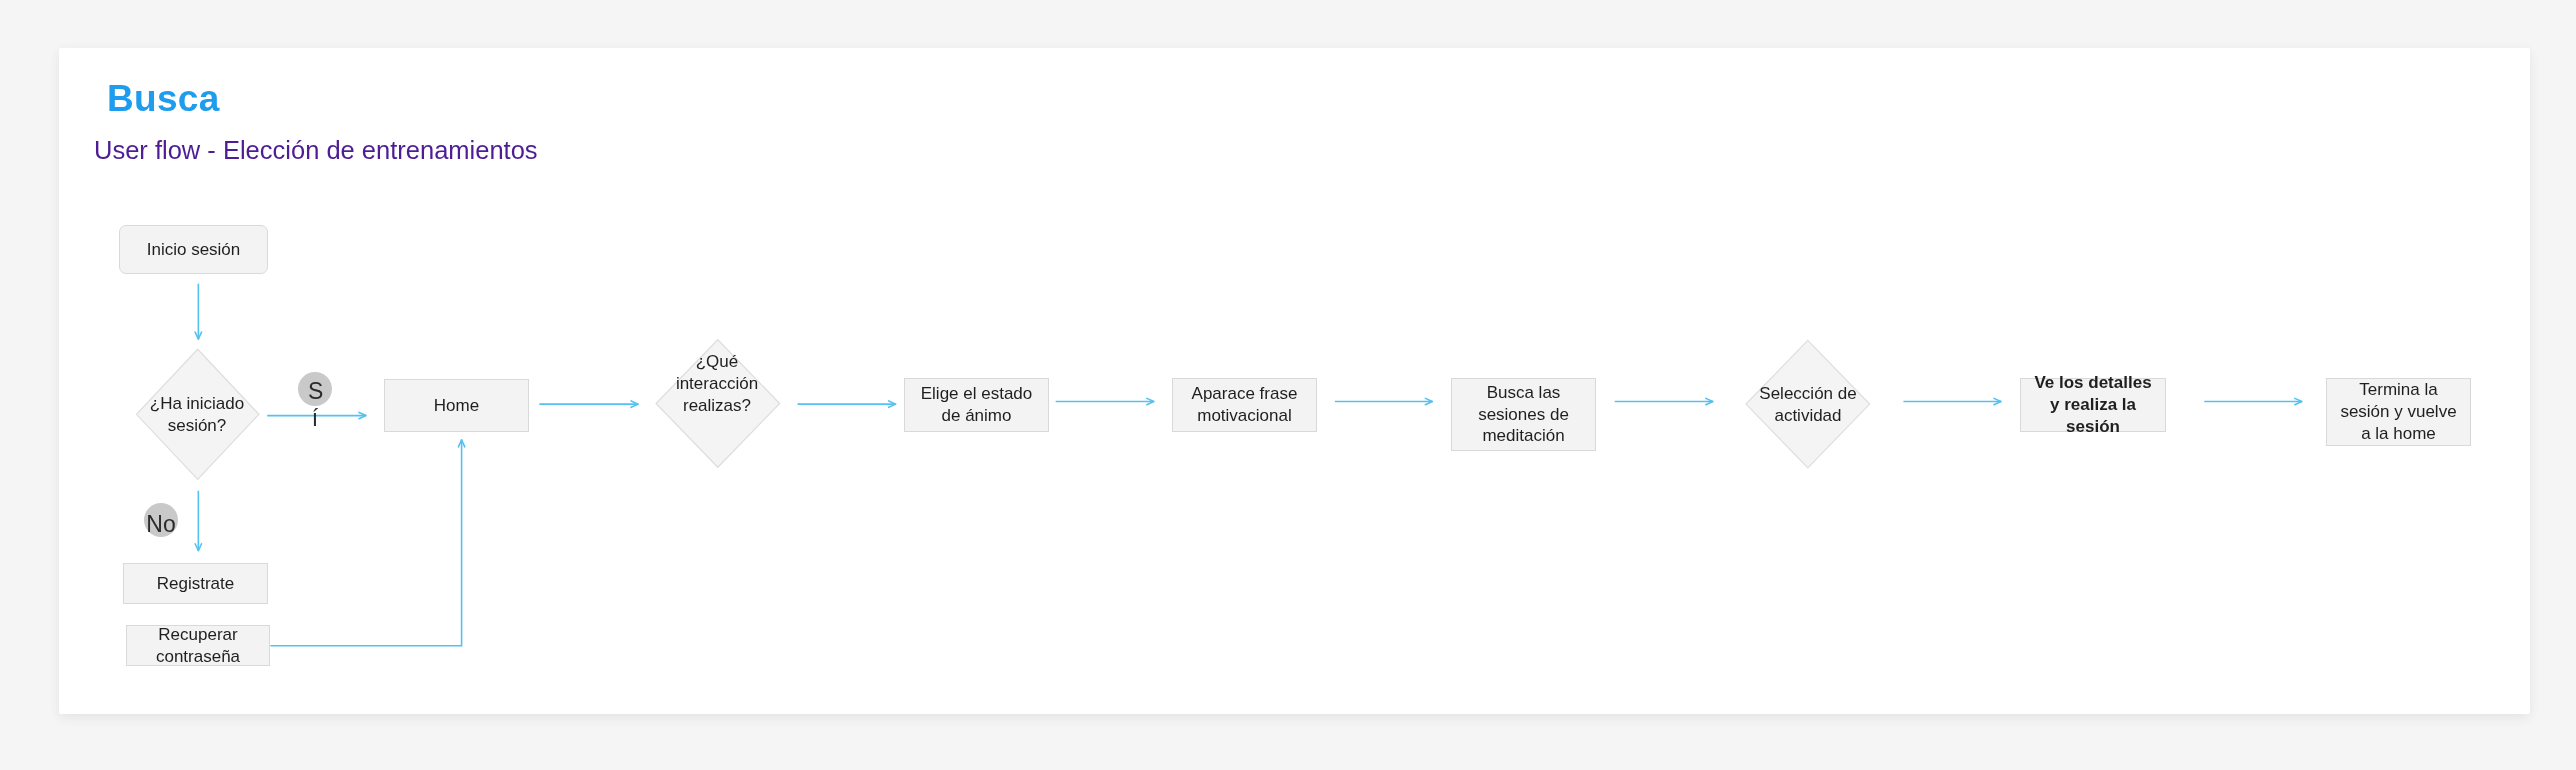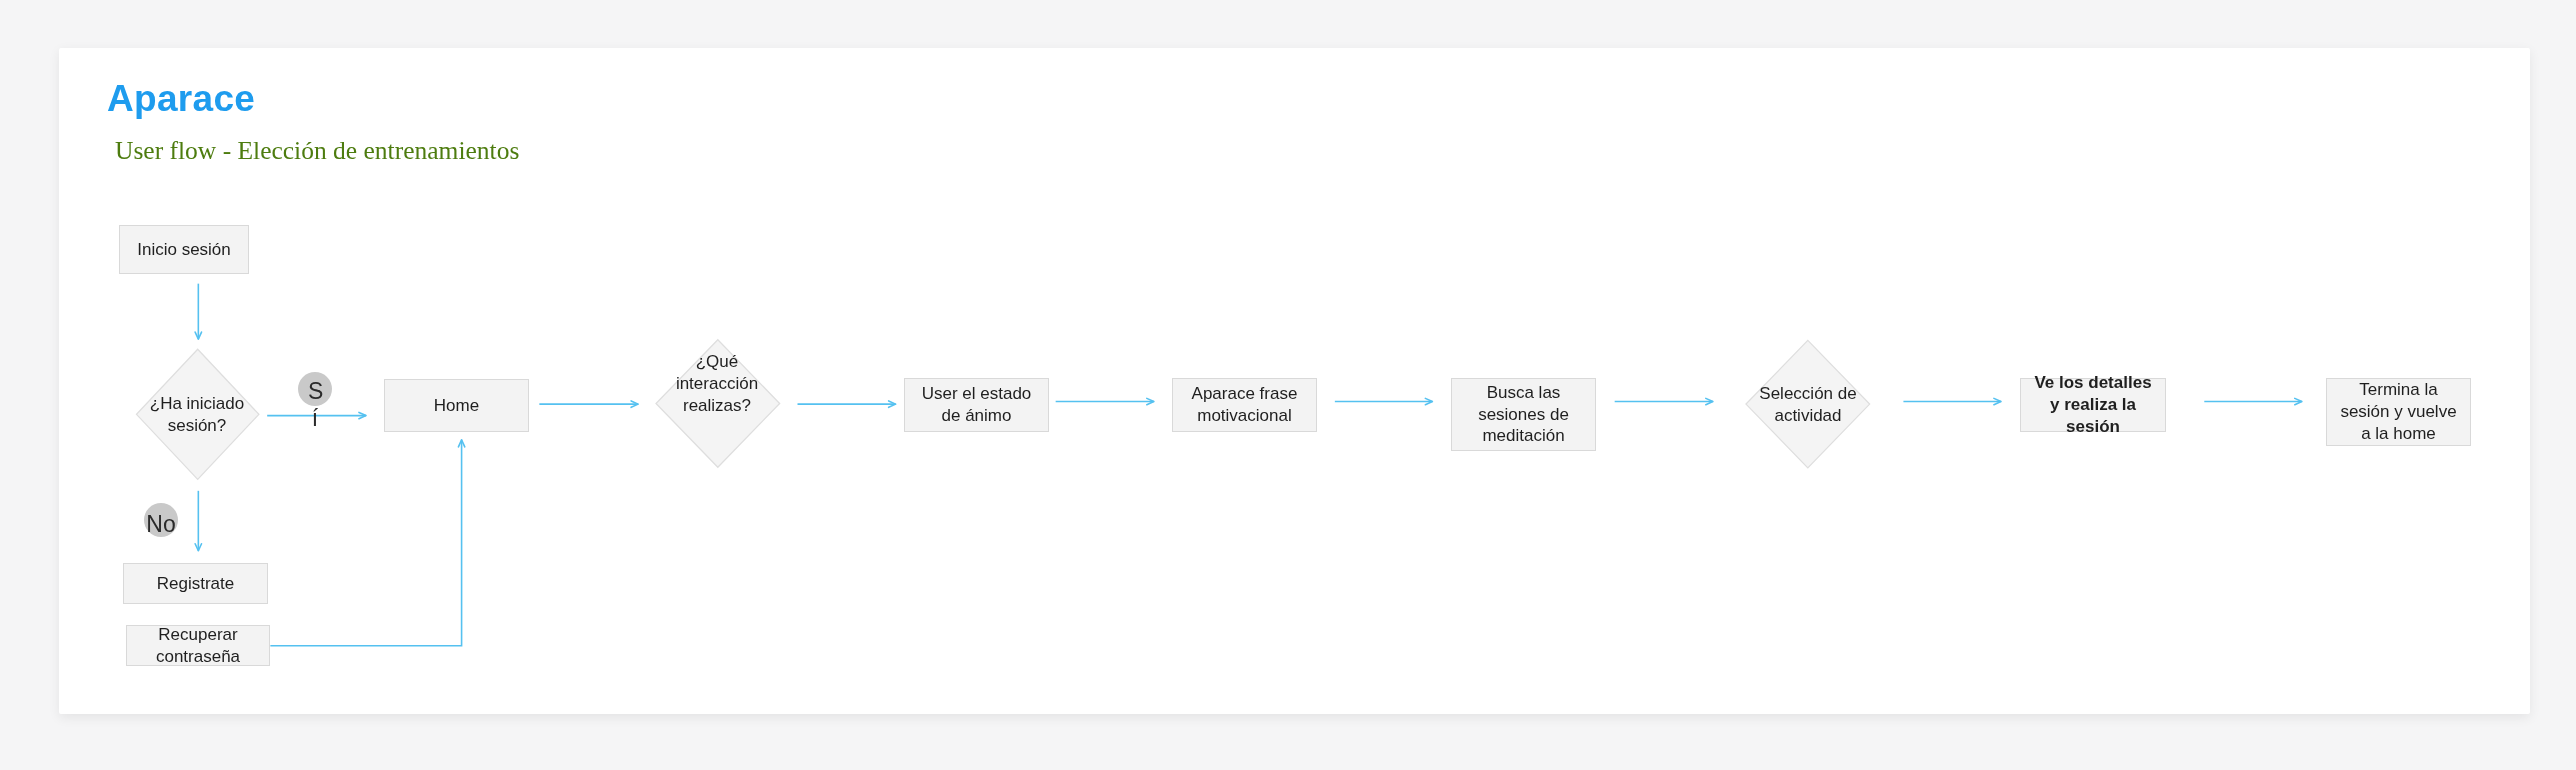--- a/index.html
+++ b/index.html
@@ -25,26 +25,25 @@
     position: absolute;
     left: 107px;
     top: 78px;
     font-size: 37px;
     font-weight: bold;
     color: #1e9cee;
     letter-spacing: 0.3px;
   }
   .page-subtitle {
     position: absolute;
-    left: 115px;
+    left: 94px;
     top: 136px;
     font-size: 25.5px;
     font-weight: 400;
-    color: #4d7c0f;
-    font-family: Liberation Serif, serif;
+    color: #4c1d95;
   }
   .connector-layer {
     position: absolute;
     left: 0;
     top: 0;
     width: 2576px;
     height: 770px;
     z-index: 1;
     pointer-events: none;
   }
@@ -99,21 +98,21 @@
   }
   .edge-circle .wrap-normal {
     margin-top: 7.7px;
   }
 </style>
 </head>
 <body>
 
 <div class="canvas-card"></div>
 
-<div class="page-title">Aparace</div>
+<div class="page-title">Busca</div>
 <div class="page-subtitle">User flow - Elección de entrenamientos</div>
 
 <svg class="connector-layer" viewBox="0 0 4039 1208" xmlns="http://www.w3.org/2000/svg">
   <defs>
     <marker id="arrow" markerUnits="userSpaceOnUse" markerWidth="20" markerHeight="20" refX="13" refY="7" orient="auto">
       <path d="M2,2 L13,7 L2,12" fill="none" stroke="#55c1f0" stroke-width="2.5" stroke-linecap="round" stroke-linejoin="round"></path>
     </marker>
   </defs>
 
   <polygon points="309,548 405,650 309,752 213,650" fill="#f4f4f4" stroke="#dedede" stroke-width="2"></polygon>
@@ -126,38 +125,38 @@
   <line x1="845" y1="634" x2="1000" y2="634" stroke="#55c1f0" stroke-width="2.5" marker-end="url(#arrow)"></line>
   <line x1="1250" y1="634" x2="1404" y2="634" stroke="#55c1f0" stroke-width="2.5" marker-end="url(#arrow)"></line>
   <line x1="1655" y1="630" x2="1809" y2="630" stroke="#55c1f0" stroke-width="2.5" marker-end="url(#arrow)"></line>
   <line x1="2093" y1="630" x2="2246" y2="630" stroke="#55c1f0" stroke-width="2.5" marker-end="url(#arrow)"></line>
   <line x1="2532" y1="630" x2="2686" y2="630" stroke="#55c1f0" stroke-width="2.5" marker-end="url(#arrow)"></line>
   <line x1="2985" y1="630" x2="3138" y2="630" stroke="#55c1f0" stroke-width="2.5" marker-end="url(#arrow)"></line>
   <line x1="3457" y1="630" x2="3610" y2="630" stroke="#55c1f0" stroke-width="2.5" marker-end="url(#arrow)"></line>
   <polyline points="423,1013 723,1013 723,690" fill="none" stroke="#55c1f0" stroke-width="2.5" marker-end="url(#arrow)"></polyline>
 </svg>
 
-<div class="node-box" style="left:119px; top:225px; width:130px; height:49px;">
+<div class="node-box" style="left:119px; top:225px; width:149px; height:49px;border-radius:7px;">
   <span>Inicio sesión</span>
 </div>
 
 <div class="node-box" style="left:384px; top:379px; width:145px; height:53px;">
   <span>Home</span>
 </div>
 
 <div class="node-box" style="left:123px; top:563px; width:145px; height:41px;">
   <span>Registrate</span>
 </div>
 
 <div class="node-box" style="left:126px; top:625px; width:144px; height:41px;">
   <span>Recuperar contraseña</span>
 </div>
 
 <div class="node-box" style="left:904px; top:378px; width:145px; height:54px;">
-  <span>User el estado de ánimo</span>
+  <span>Elige el estado de ánimo</span>
 </div>
 
 <div class="node-box" style="left:1172px; top:378px; width:145px; height:54px;">
   <span>Aparace frase motivacional</span>
 </div>
 
 <div class="node-box" style="left:1451px; top:378px; width:145px; height:73px;">
   <span>Busca las sesiones de meditación</span>
 </div>
 

